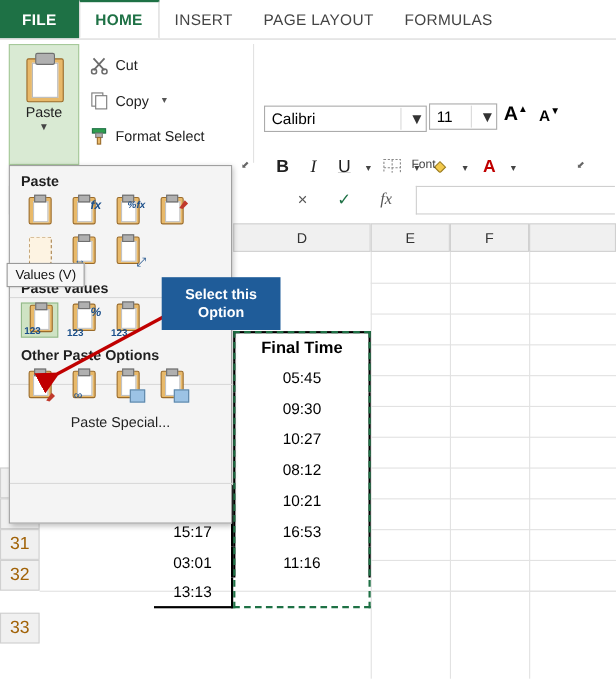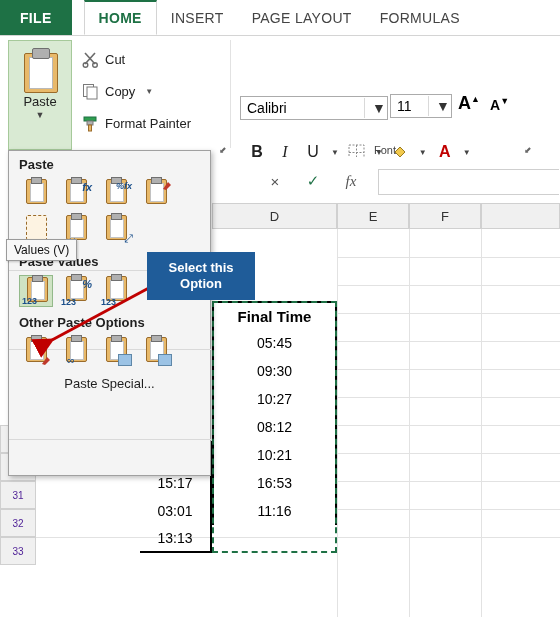--- a/index.html
+++ b/index.html
@@ -27,21 +27,20 @@
     cursor:default;
   }
   .tab.file{
     background:#1e7145;color:#fff;font-weight:bold;
     padding:0 20px;
   }
   .tab.active{
     background:#ffffff;color:#1e7145;font-weight:bold;
     border:1px solid #d4d4d4;border-bottom:1px solid #fff;
     border-top:2px solid #1e7145;
-    margin-left:12px;
   }
   
   .ribbon-body{
     position:absolute;left:0;top:35px;width:560px;height:122px;
     background:#ffffff;
     border-top:1px solid #d4d4d4;
     border-bottom:1px solid #d4d4d4;
   }
   .grp-divider{
     position:absolute;top:4px;width:1px;height:108px;background:#e2e2e2;
@@ -131,21 +130,21 @@
   }
   .colhead{
     position:absolute;top:0;height:26px;background:#f0f0f0;
     border:1px solid #d0d0d0;box-sizing:border-box;
     display:flex;align-items:center;justify-content:center;
     font-size:13px;color:#333;
   }
   .rowhead{
     position:absolute;left:0;width:36px;height:28px;background:#f0f0f0;
     border:1px solid #d0d0d0;box-sizing:border-box;
-    display:flex;align-items:center;justify-content:center;font-size:10px;color:#4c1d95;
+    display:flex;align-items:center;justify-content:center;font-size:16px;color:#a16207;
   }
   .gridline-v{position:absolute;background:#e2e2e2;width:1px;}
   .gridline-h{position:absolute;background:#e2e2e2;height:1px;}
   .cell{
     position:absolute;height:28px;display:flex;align-items:center;justify-content:center;
     font-size:14px;color:#000;box-sizing:border-box;
   }
   .col-c{left:140px;width:72px;}
   .col-d{left:212px;width:125px;}
   .hdr-bold{font-weight:bold;font-size:15px;}
@@ -263,21 +262,21 @@
   </div>
 
   <div class="small-cmd" style="left:82px;top:76px;">
     <span class="cmd-ico">
       <svg width="17" height="17" viewBox="0 0 17 17">
         <rect x="2" y="2" width="12" height="4" fill="#2f9e4f" stroke="#1e7145"></rect>
         <rect x="5" y="6" width="6" height="4" fill="#b0b0b0" stroke="#7a7a7a"></rect>
         <rect x="6.5" y="10" width="3" height="6" fill="#e8b96a" stroke="#9a6b2a"></rect>
       </svg>
     </span>
-    <span>Format Painter</span>
+    <span>Format Select</span>
   </div>
 
   <div class="grp-divider" style="left:230px;"></div>
 
   <div class="font-name">
     <span>Calibri</span>
     <span class="combo-arrow">▼</span>
   </div>
   <div class="font-size">
     <span>11</span>
@@ -330,21 +329,21 @@
 
   <div class="colhead" style="left:212px;width:125px;">D</div>
   <div class="colhead" style="left:337px;width:72px;">E</div>
   <div class="colhead" style="left:409px;width:72px;">F</div>
   <div class="colhead" style="left:481px;width:79px;"></div>
 
   <div class="rowhead" style="top:222px;">29</div>
   <div class="rowhead" style="top:250px;">30</div>
   <div class="rowhead" style="top:278px;">31</div>
   <div class="rowhead" style="top:306px;">32</div>
-  <div class="rowhead" style="top:334px;">33</div>
+  <div class="rowhead" style="top:354px;">33</div>
 
   <div class="gridline-v" style="left:337px;top:26px;height:388px;"></div>
   <div class="gridline-v" style="left:409px;top:26px;height:388px;"></div>
   <div class="gridline-v" style="left:481px;top:26px;height:388px;"></div>
 
   <div class="gridline-h" style="left:337px;top:54px;width:223px;"></div>
   <div class="gridline-h" style="left:337px;top:82px;width:223px;"></div>
   <div class="gridline-h" style="left:337px;top:110px;width:223px;"></div>
   <div class="gridline-h" style="left:337px;top:138px;width:223px;"></div>
   <div class="gridline-h" style="left:337px;top:166px;width:223px;"></div>

